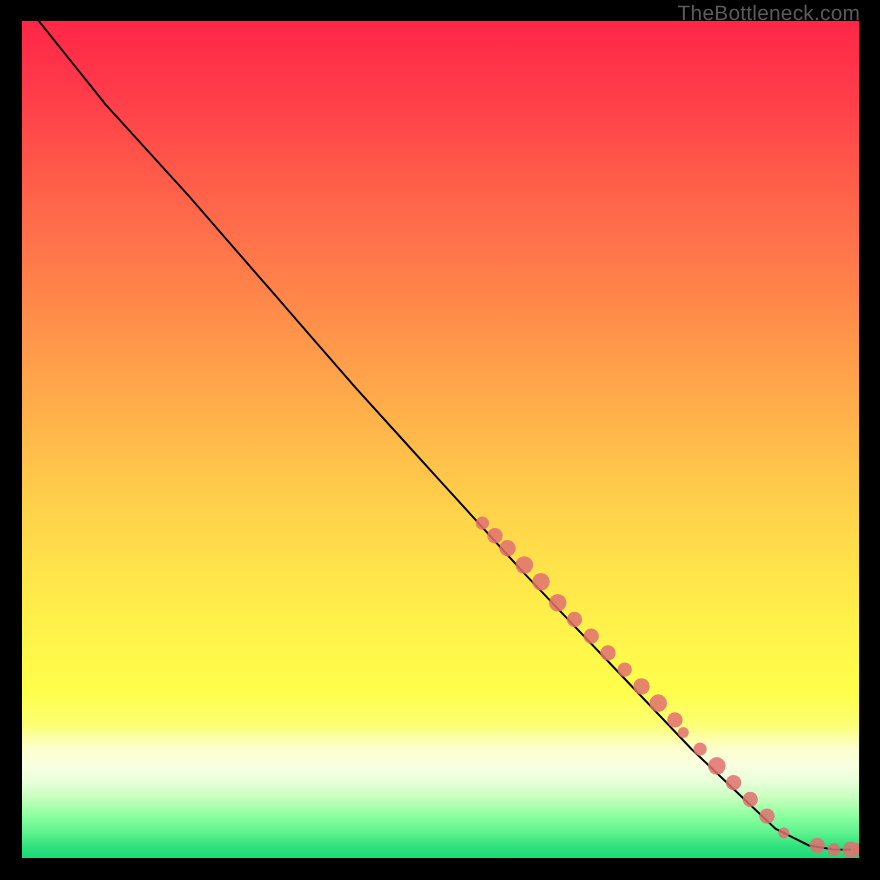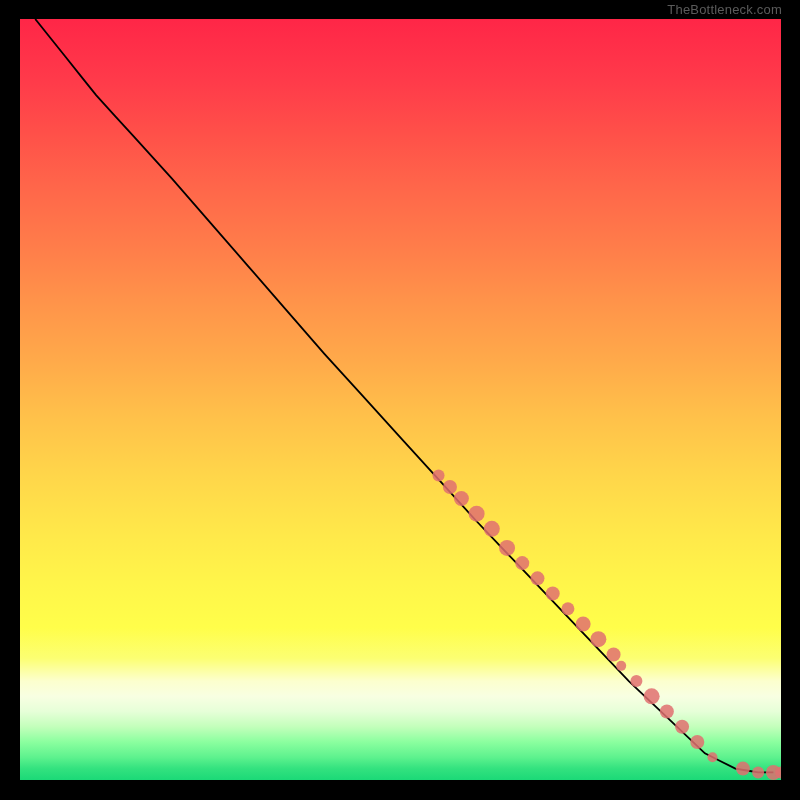--- a/index.html
+++ b/index.html
@@ -33,21 +33,21 @@
         #5ef28e 97%,
         #33e27f 98.5%,
         #1bd977 100%
       );
     }
     
     .watermark {
       position: absolute;
       top: 2px;
       right: 18px;
-      font-size: 13px;
+      font-size: 19px;
       color: #5b5b5b;
       font-weight: normal;
       letter-spacing: 0.2px;
     }
     
     .curve-svg {
       position: absolute;
       top: 19px;
       left: 20px;
       width: 761px;

